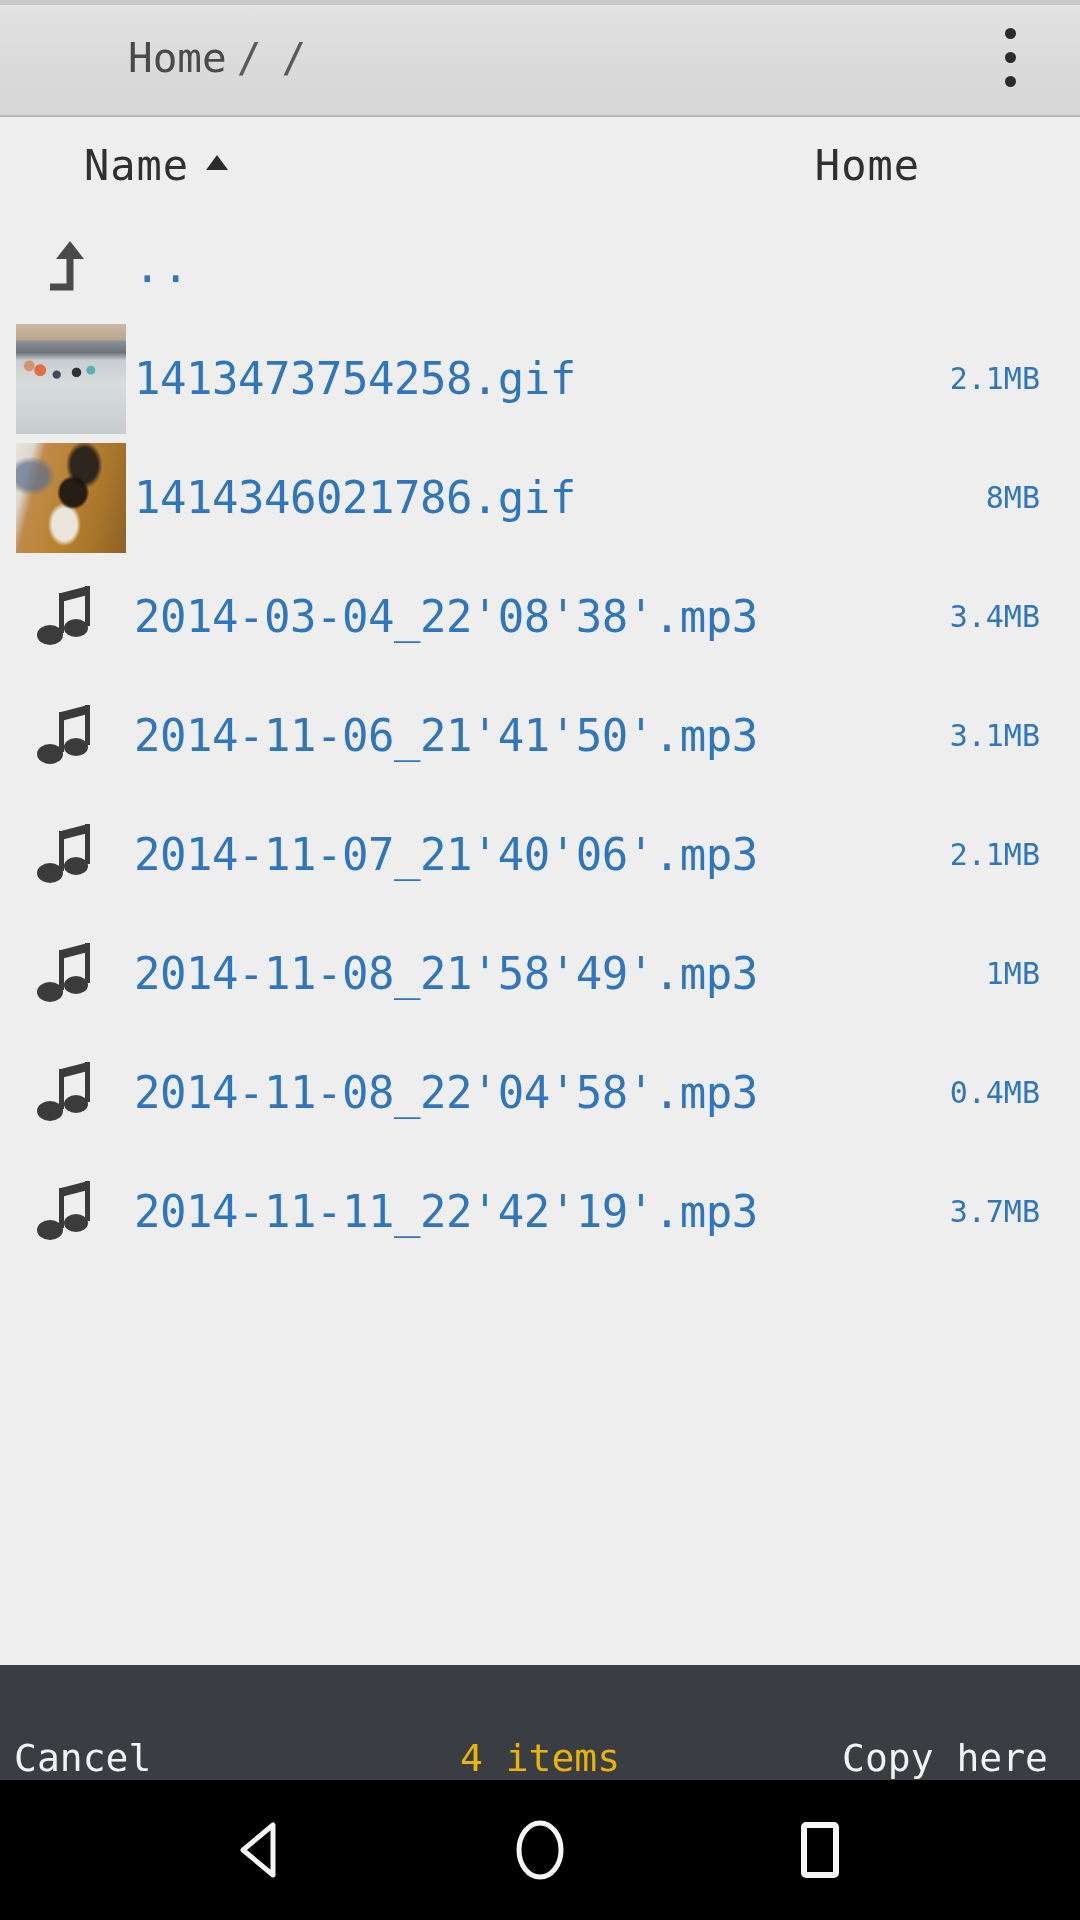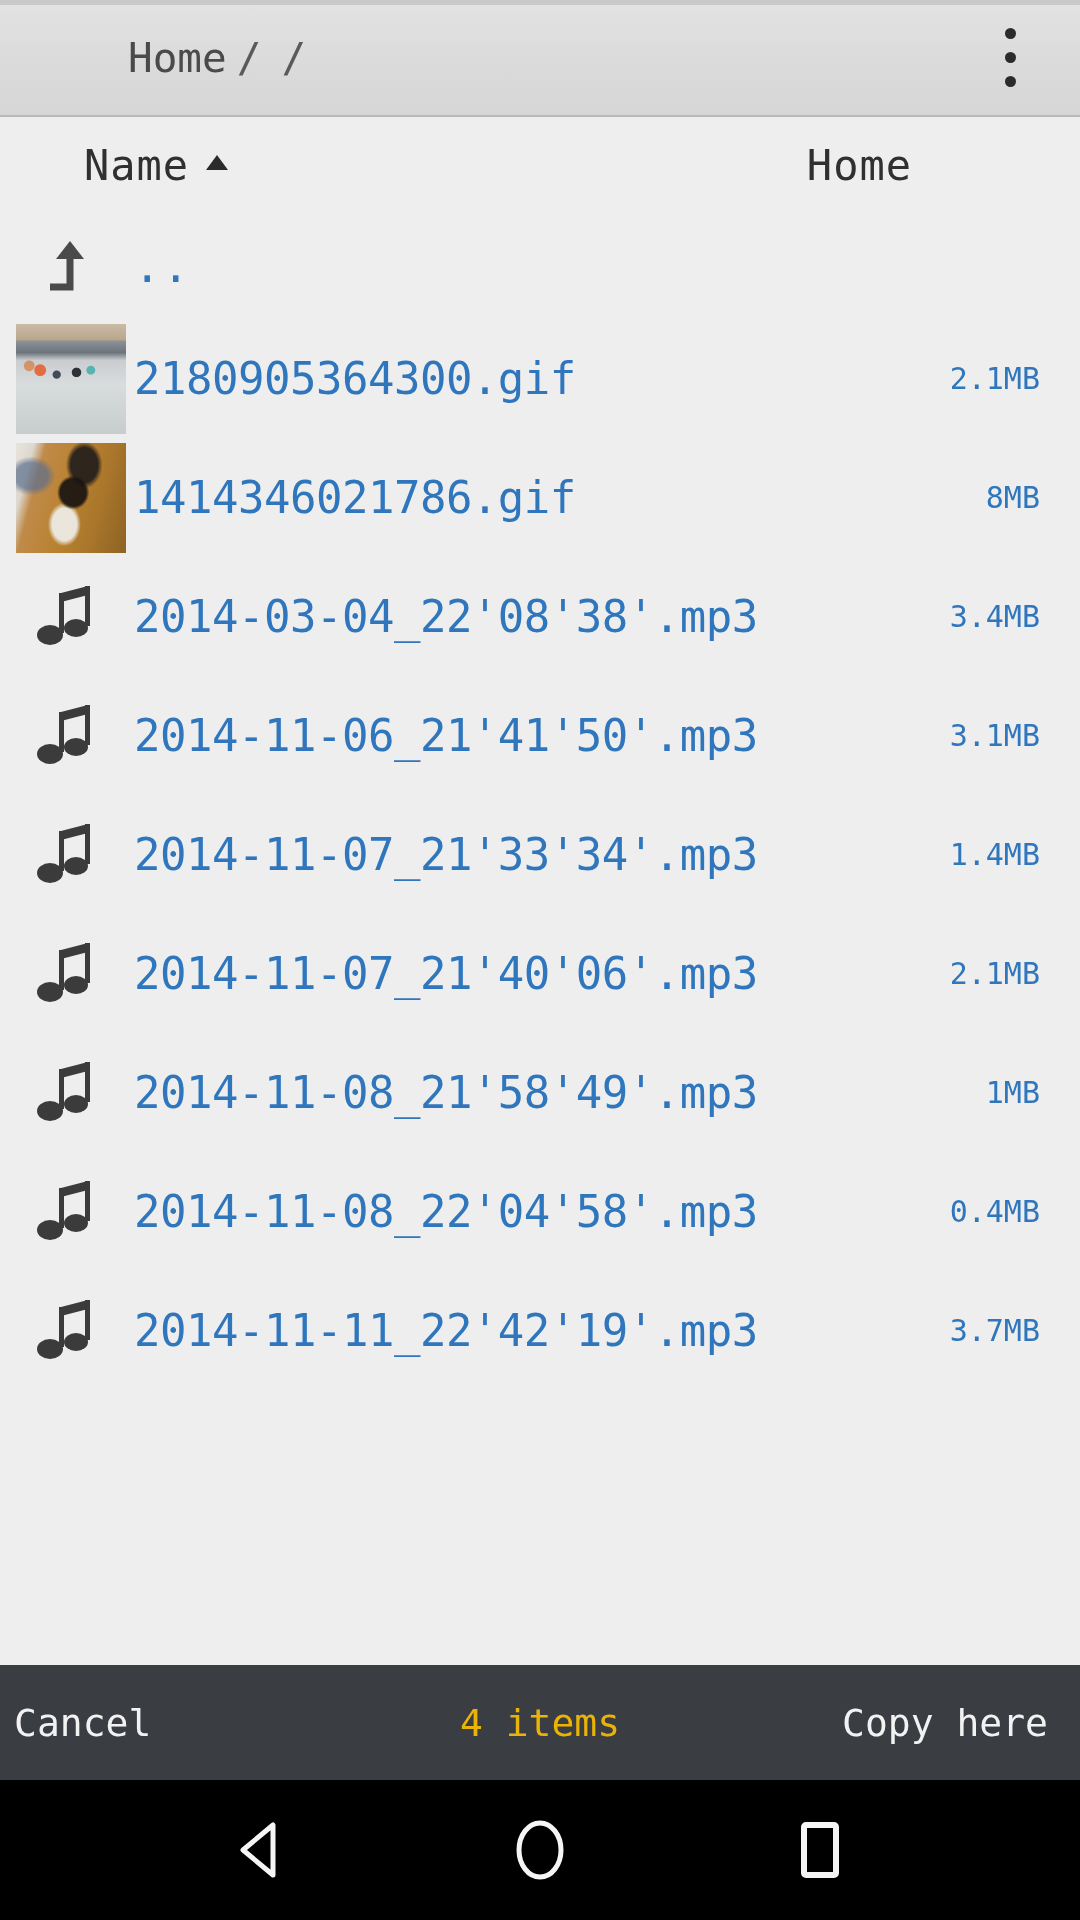--- a/index.html
+++ b/index.html
@@ -78,21 +78,21 @@
     border-radius: 50%;
     background: #2b2b2b;
   }
 
   
   .colheader {
     flex: 0 0 auto;
     height: 97px;
     display: flex;
     align-items: center;
-    padding: 0 8px 0 84px;
+    padding: 0 0 0 84px;
     box-sizing: border-box;
   }
   .colheader .name-head {
     font-size: 42px;
     color: #303030;
     display: flex;
     align-items: center;
     letter-spacing: 1px;
   }
   .sort-arrow {
@@ -201,21 +201,21 @@
     letter-spacing: 0px;
     white-space: nowrap;
   }
 
   
   .actionbar {
     flex: 0 0 115px;
     height: 115px;
     background: #3a3d42;
     display: flex;
-    align-items: center;
+    align-items: flex-end;
     color: #f2f2f2;
     font-size: 38px;
     position: relative;
     z-index: 5;
   }
   .actionbar .act {
     white-space: nowrap;
   }
   .act-cancel { margin-left: 14px; }
   .act-count {
@@ -282,21 +282,21 @@
           </svg>
         </span>
       </div>
       <div class="file-name dotdot">..</div>
     </div>
 
     <div class="row tall">
       <div class="icon-cell">
         <span class="thumb t1"></span>
       </div>
-      <div class="file-name">2180905364300.gif</div>
+      <div class="file-name">1413473754258.gif</div>
       <div class="file-size">2.1MB</div>
     </div>
 
     <div class="row tall">
       <div class="icon-cell">
         <span class="thumb t2"></span>
       </div>
       <div class="file-name">1414346021786.gif</div>
       <div class="file-size">8MB</div>
     </div>
@@ -326,35 +326,20 @@
             <rect x="49" y="2" width="5" height="40" fill="#3b3b3b"></rect>
             <ellipse cx="14" cy="51" rx="13" ry="10" fill="#3b3b3b"></ellipse>
             <ellipse cx="40" cy="44" rx="12" ry="9" fill="#3b3b3b"></ellipse>
           </svg>
         </span>
       </div>
       <div class="file-name">2014-11-06_21'41'50'.mp3</div>
       <div class="file-size">3.1MB</div>
     </div>
 
-    <div class="row">
-      <div class="icon-cell">
-        <span class="music-icon">
-          <svg width="62" height="66" viewBox="0 0 62 66">
-            <path d="M25 9 L52 2 L52 11 L25 18 Z" fill="#3b3b3b"></path>
-            <rect x="23" y="9" width="5" height="40" fill="#3b3b3b"></rect>
-            <rect x="49" y="2" width="5" height="40" fill="#3b3b3b"></rect>
-            <ellipse cx="14" cy="51" rx="13" ry="10" fill="#3b3b3b"></ellipse>
-            <ellipse cx="40" cy="44" rx="12" ry="9" fill="#3b3b3b"></ellipse>
-          </svg>
-        </span>
-      </div>
-      <div class="file-name">2014-11-07_21'33'34'.mp3</div>
-      <div class="file-size">1.4MB</div>
-    </div>
 
     <div class="row">
       <div class="icon-cell">
         <span class="music-icon">
           <svg width="62" height="66" viewBox="0 0 62 66">
             <path d="M25 9 L52 2 L52 11 L25 18 Z" fill="#3b3b3b"></path>
             <rect x="23" y="9" width="5" height="40" fill="#3b3b3b"></rect>
             <rect x="49" y="2" width="5" height="40" fill="#3b3b3b"></rect>
             <ellipse cx="14" cy="51" rx="13" ry="10" fill="#3b3b3b"></ellipse>
             <ellipse cx="40" cy="44" rx="12" ry="9" fill="#3b3b3b"></ellipse>

